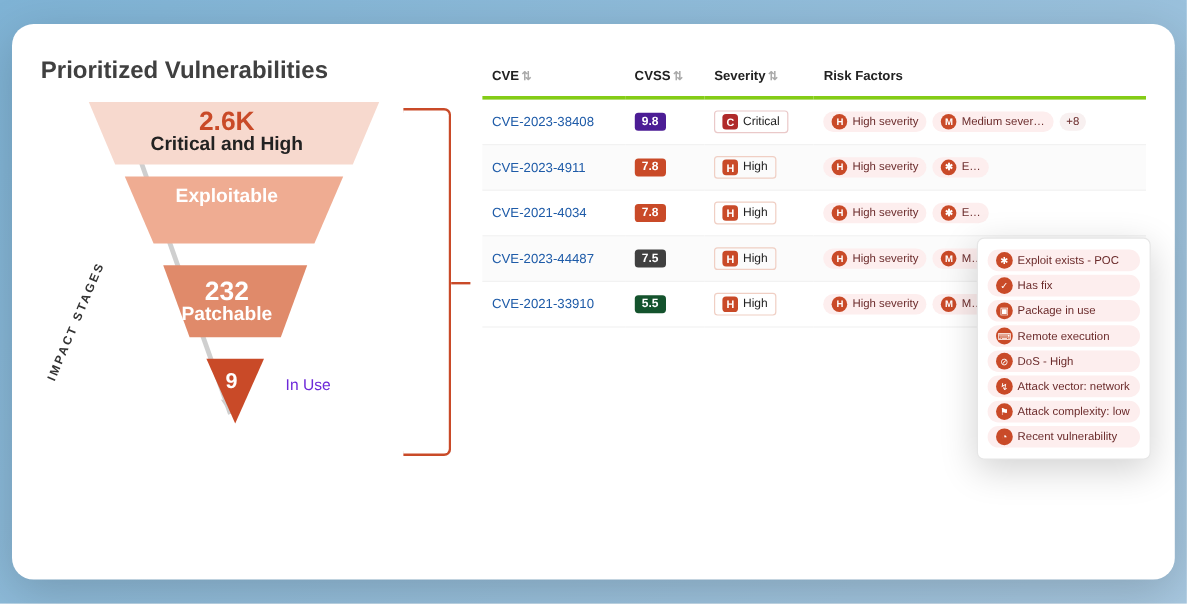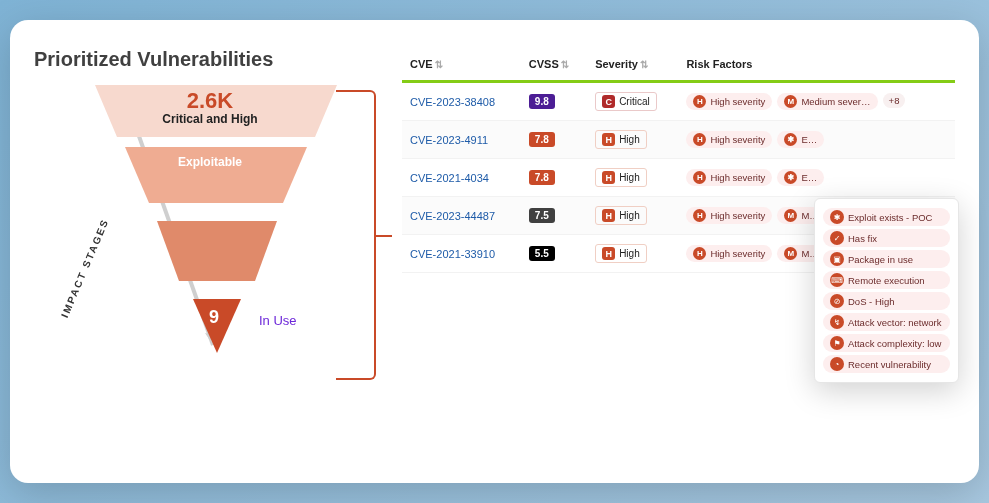--- a/index.html
+++ b/index.html
@@ -17,25 +17,25 @@
       width: 100%; height: 100%;
       box-shadow: 0 10px 40px rgba(0,0,0,0.18);
       padding: 28px 24px 18px 24px;
       display: flex;
       gap: 10px;
       position: relative;
     }
     .left { width: 310px; position: relative; }
     .right { flex: 1; position: relative; }
     h2 { font-size: 20px; font-weight: 700; color: #404040; margin-bottom: 14px; }
-    .funnel { position: relative; width: 310px; height: 340px; margin-left: 21px; }
+    .funnel { position: relative; width: 310px; height: 340px; }
     .funnel svg { position: absolute; top: 0; left: 0; }
     .funnel-text { position: absolute; width: 100%; text-align: center; color: #fff; }
     .funnel-text .v { font-size: 22px; font-weight: 700; line-height: 1.05; }
-    .funnel-text .l { font-size: 12px; font-weight: 600; }
+    .funnel-text .l { font-size: 16px; font-weight: 600; }
     .ft1 { top: 4px; color: #c94a28; }
     .ft1 .l { color: #222; }
     .ft2 { top: 70px; }
     .ft3 { top: 146px; }
     .ft4 { top: 226px; left: 64px; width: auto; white-space: nowrap; font-size: 16px; font-weight: 700; color:#fff; }
     .ft4-label { position: absolute; top: 228px; left: 204px; font-size: 13px; color:#6d28d9; font-weight:500; }
     .impact-label {
       position: absolute; left: -32px; top: 100px;
       transform: rotate(-65deg); transform-origin: left top;
       font-size: 10px; letter-spacing: 2px; font-weight:700; color:#333;
@@ -112,20 +112,24 @@
         <polygon points="138,214 186,214 162,268" fill="#c94a28"></polygon>
       </svg>
 
       <div class="funnel-text ft1">
         <div class="v">2.6K</div>
         <div class="l">Critical and High</div>
       </div>
       <div class="funnel-text ft2">
         <div class="l">Exploitable</div>
       </div>
+      <div class="funnel-text ft3">
+        <div class="v">232</div>
+        <div class="l">Patchable</div>
+      </div>
       <div class="ft4" style="position:absolute; left:154px; top:222px; color:#fff; font-size:18px; font-weight:700;">9</div>
       <div class="ft4-label">In Use</div>
 
       <div class="impact-label">IMPACT STAGES</div>
     </div>
 
     <div class="bracket"></div>
   </div>
 
   <div class="right" style="padding-left:48px;">
@@ -219,21 +223,21 @@
               </span>
       <span class="pill">
                 <span class="dot" style="background:#c94a28">M</span>
                 <span>M…</span>
               </span>
       
     </td>
           </tr>
           <tr class="row">
     <td class="td"><a class="cve">CVE-2021-33910</a></td>
-    <td class="td"><span class="cvss-badge" style="background:#000000">5.5</span></td>
+    <td class="td"><span class="cvss-badge" style="background:#14532d">5.5</span></td>
     <td class="td">
       <span class="sev-badge" style="border-color:#f0cfc4; color:#222;">
         <span class="sq" style="background:#c94a28">H</span>
         <span>High</span>
       </span>
     </td>
     <td class="td" style="white-space:nowrap;">
       <span class="pill">
                 <span class="dot" style="background:#c94a28">H</span>
                 <span>High severity</span>

